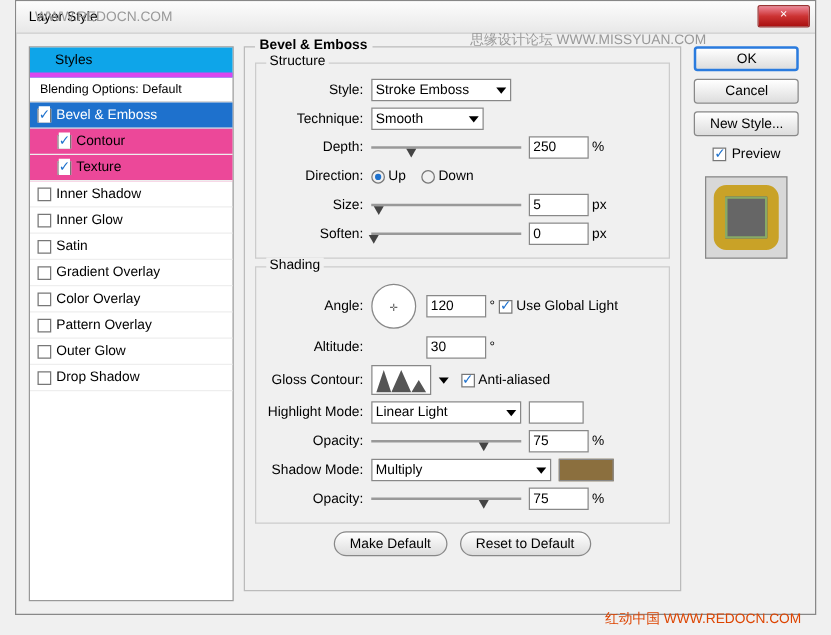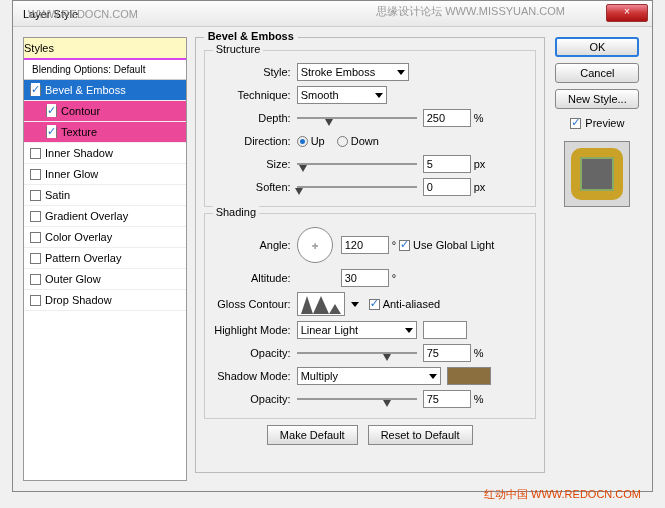--- a/index.html
+++ b/index.html
@@ -1,27 +1,27 @@
 <!DOCTYPE html>
 <html><head>
 <meta charset="utf-8">
 <style>
 *{box-sizing:border-box;margin:0;padding:0}
 body{font-family:Tahoma,Arial,sans-serif;font-size:11px;background:#f0f0f0;color:#000;width:665px;height:508px;position:relative}
 .watermark{position:absolute;color:#999;font-size:11px;z-index:100}
 .wm1{top:8px;left:28px}
-.wm2{top:4px;right:100px;text-align:left}
+.wm2{top:24px;right:100px;text-align:left}
 .wm3{bottom:6px;right:24px;color:#d40}
 .window{position:absolute;top:0;left:12px;width:641px;height:492px;border:1px solid #888;background:#f0f0f0}
 .titlebar{height:26px;background:linear-gradient(#fdfdfd,#e8e8e8);border-bottom:1px solid #ccc;display:flex;align-items:center;padding:0 4px;position:relative}
 .title{font-size:11px;padding-left:6px}
 .closebtn{position:absolute;right:4px;top:3px;width:42px;height:18px;background:linear-gradient(#e89 0%,#c33 50%,#a11 100%);border:1px solid #933;border-radius:2px;color:#fff;text-align:center;font-size:10px;line-height:14px}
 .client{padding:10px;display:flex;gap:8px}
 .styles-panel{width:165px;border:1px solid #999;background:#fff}
-.sp-head{padding:4px 0;border-bottom:2px solid #d946ef;background:#fef9c3}
+.sp-head{padding:4px 20px;border-bottom:4px solid #d946ef;background:#0ea5e9}
 .sp-sub{padding:4px 8px;font-size:10px;border-bottom:1px solid #ccc}
 .sp-item{padding:4px 6px;border-bottom:1px solid #eee;display:flex;align-items:center;gap:4px}
 .sp-item.sel{background:#1e71cd;color:#fff}
 .sp-item.sel2{background:#ec4899}
 .sp-item.indent{padding-left:22px}
 .chk{width:11px;height:11px;border:1px solid #777;background:#fff;display:inline-block;position:relative}
 .chk.on:after{content:"✓";position:absolute;top:-3px;left:0;font-size:11px;color:#1e71cd}
 .sel .chk.on:after,.sel2 .chk.on:after{color:#1e71cd;background:#fff}
 .center{width:353px}
 .fieldset{border:1px solid #bbb;margin-bottom:8px;padding:6px 8px 8px;position:relative}
@@ -37,21 +37,21 @@
 .slider .thumb{position:absolute;top:8px;width:0;height:0;border-left:4px solid transparent;border-right:4px solid transparent;border-top:7px solid #444}
 .num{width:48px;height:18px;border:1px solid #888;background:#fff;padding:0 3px;text-align:left;font-size:11px;line-height:16px;margin-right:3px}
 .radio{width:11px;height:11px;border:1px solid #777;border-radius:50%;display:inline-block;margin-right:3px;position:relative}
 .radio.on:after{content:"";position:absolute;top:2px;left:2px;width:5px;height:5px;background:#1e71cd;border-radius:50%}
 .angle-ctrl{width:36px;height:36px;border:1px solid #888;border-radius:50%;background:#fff;position:relative;margin-right:8px}
 .angle-ctrl .cross{position:absolute;top:14px;left:14px;font-size:8px;color:#666}
 .contour-sw{width:48px;height:24px;border:1px solid #888;background:#fff;display:flex;align-items:flex-end;padding:1px;gap:0}
 .contour-sw svg{width:100%;height:100%}
 .colorsw{width:44px;height:18px;border:1px solid #888;display:inline-block}
 .btns{display:flex;gap:10px;justify-content:center;margin-top:4px}
-.btn{height:20px;border:1px solid #888;background:linear-gradient(#fff,#ddd);border-radius:0;padding:0 12px;font-size:11px;line-height:18px}
+.btn{height:20px;border:1px solid #888;background:linear-gradient(#fff,#ddd);border-radius:10px;padding:0 12px;font-size:11px;line-height:18px}
 .right{width:90px;display:flex;flex-direction:column;gap:6px;align-items:center}
 .rbtn{width:84px;height:20px;border:1px solid #888;background:linear-gradient(#fff,#ddd);border-radius:3px;font-size:11px;text-align:center;line-height:18px}
 .rbtn.primary{border:2px solid #2a7bde;line-height:16px}
 .preview-chk{display:flex;align-items:center;gap:4px;margin-top:2px}
 .preview-img{width:66px;height:66px;border:1px solid #888;background:#d8d8d8;margin-top:6px;display:flex;align-items:center;justify-content:center}
 .preview-img .frame{width:52px;height:52px;border:9px solid #c9a227;border-radius:10px;background:#666;box-shadow:inset 0 0 0 2px #8a6}
 </style>
 </head>
 <body>
 

